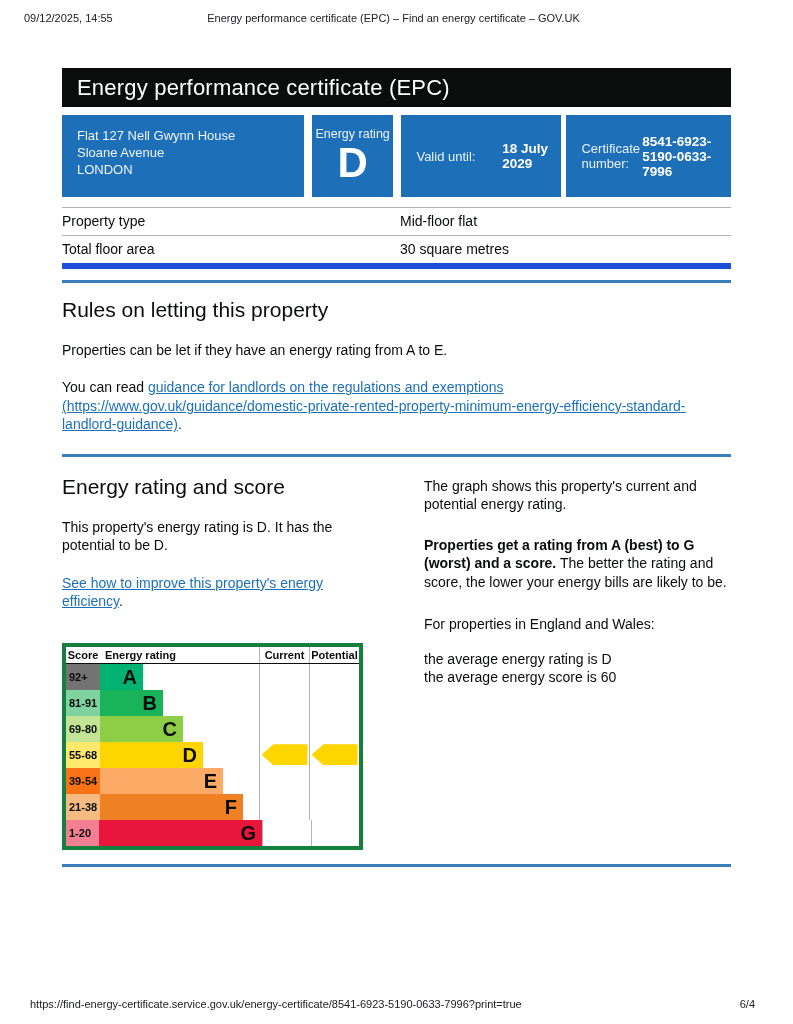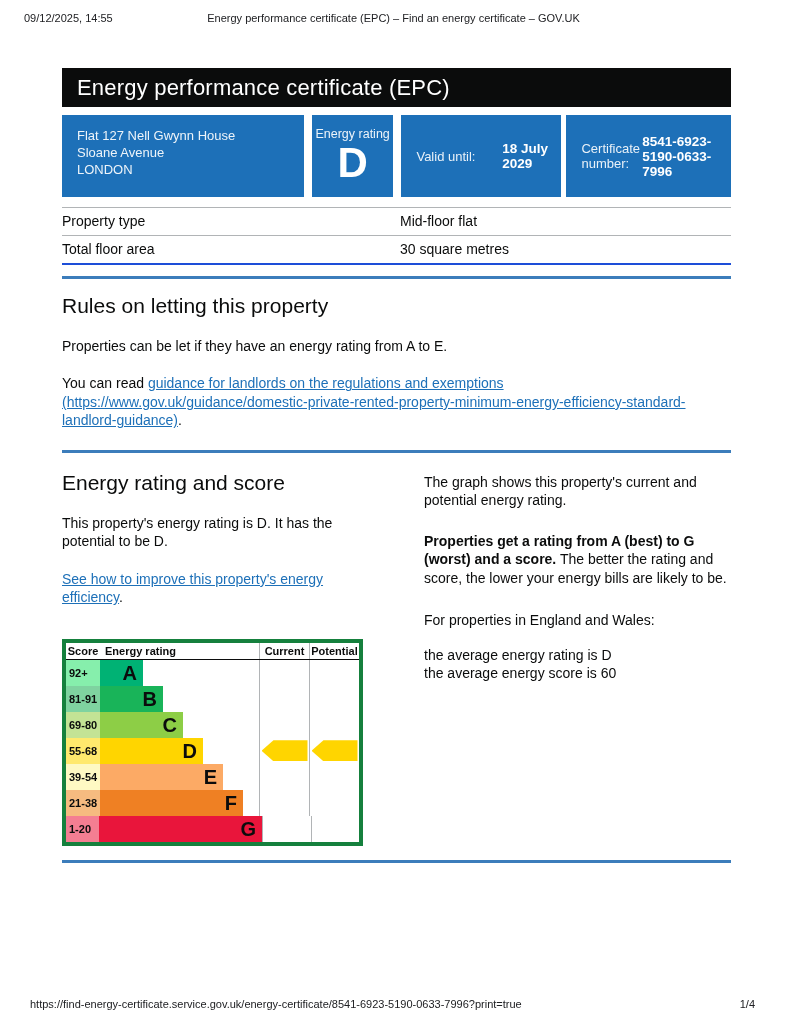--- a/index.html
+++ b/index.html
@@ -33,21 +33,21 @@
   .rating-box .rating-label { font-size:12.5px; color:rgba(255,255,255,0.92); }
   .rating-box .rating-letter { font-size:42px; font-weight:bold; line-height:1.05; color:#ffffff; }
   .cert-col { flex:1; display:flex; gap:5px; }
   .cert-box { flex:1; display:flex; align-items:center; padding-left:15px; }
   .cert-box .cert-label { width:115px; font-size:13px; color:rgba(255,255,255,0.9); }
   .cert-box .cert-value { font-size:13.5px; font-weight:bold; color:#ffffff; }
 
   
   .prop-table { margin-top:10px; font-size:14px; }
   .prop-row { display:flex; border-top:1px solid #b1b4b6; padding:5px 0 6px; }
-  .prop-row:last-child { border-bottom:2px solid #1d4ed8; }
+  .prop-row:last-child { border-bottom:6px solid #1d4ed8; }
   .prop-label { width:338px; }
 
   .blue-hr { border:0; height:3px; background:#3c7dbb; }
   .hr-1 { margin-top:11px; }
   .hr-2 { margin-top:20px; }
   .hr-3 { margin-top:14px; }
 
   h2.section-heading { font-size:21px; font-weight:normal; margin-top:15px; }
   p.body-text { font-size:14px; line-height:1.32; margin-top:19px; }
   a.gov-link { color:#1d70b8; text-decoration:underline; }
@@ -148,21 +148,21 @@
 
       <div class="epc-chart">
         <div class="epc-header">
           <div class="h-score">Score</div>
           <div class="h-rating">Energy rating</div>
           <div class="h-col">Current</div>
           <div class="h-col">Potential</div>
         </div>
         <div id="epc-rows">
             <div class="epc-row">
-              <div class="cell-score" style="background: #86efac;">92+</div>
+              <div class="cell-score" style="background: #737373;">92+</div>
               <div class="cell-bar">
                 <div class="band-bar" style="width: 43px; background: rgb(0, 178, 116);">
                   <span class="band-letter">A</span>
                 </div>
               </div>
               <div class="cell-arrow"></div>
               <div class="cell-arrow"></div>
             </div>
             <div class="epc-row">
               <div class="cell-score" style="background: rgb(127, 211, 160);">81-91</div>
@@ -198,21 +198,21 @@
                 </div>
               </div>
               <div class="cell-arrow">
                 <div class="rating-arrow" style="background: rgb(255, 213, 0); justify-content: center;">
                   <span>65</span>
                   <span>D</span>
                 </div>
               </div>
             </div>
             <div class="epc-row">
-              <div class="cell-score" style="background: #fef9c3;">39-54</div>
+              <div class="cell-score" style="background: #f97316;">39-54</div>
               <div class="cell-bar">
                 <div class="band-bar" style="width: 123px; background: rgb(252, 170, 101);">
                   <span class="band-letter">E</span>
                 </div>
               </div>
               <div class="cell-arrow"></div>
               <div class="cell-arrow"></div>
             </div>
             <div class="epc-row">
               <div class="cell-score" style="background: rgb(246, 187, 128);">21-38</div>
@@ -247,14 +247,14 @@
         <div>the average energy score is 60</div>
       </div>
     </div>
   </div>
 
   <hr class="blue-hr hr-3">
 </div>
 
 <div class="print-footer">
   <span>https://find-energy-certificate.service.gov.uk/energy-certificate/8541-6923-5190-0633-7996?print=true</span>
-  <span>1/4</span>
+  <span>6/4</span>
 </div>
 
 </body></html>

